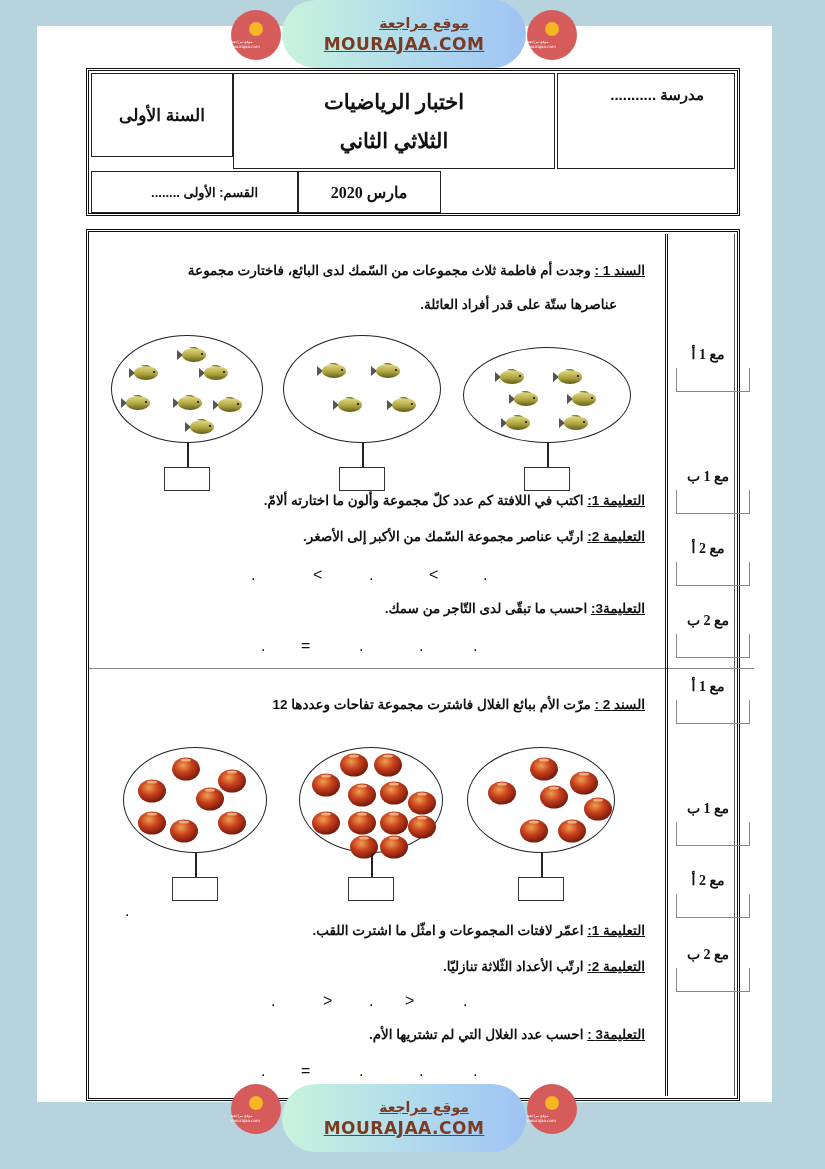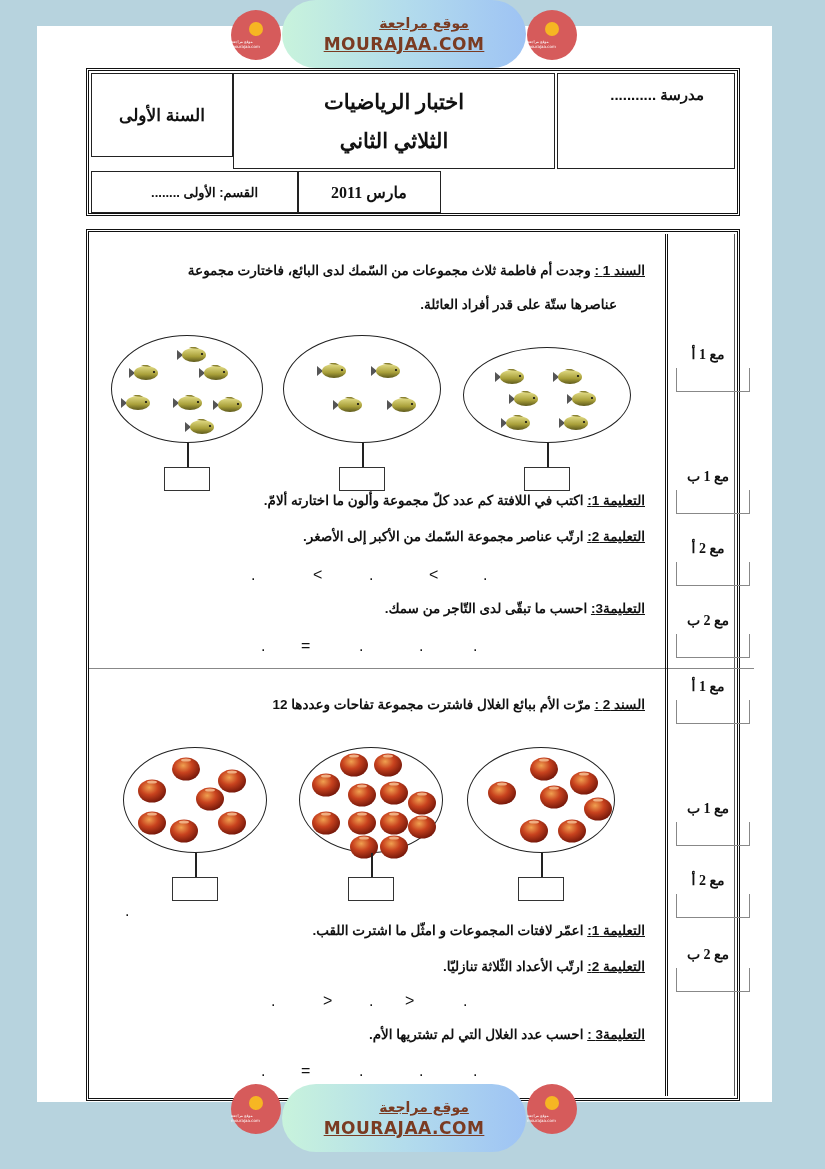--- a/index.html
+++ b/index.html
@@ -121,21 +121,21 @@
   </div>
 </div>
 
 <div class="hdr">
   <div class="cell c-school">مدرسة ...........</div>
   <div class="cell c-title">
     <div>اختبار الرياضيات</div>
     <div>الثلاثي الثاني</div>
   </div>
   <div class="cell c-year">السنة الأولى</div>
-  <div class="cell c-date">مارس 2011</div>
+  <div class="cell c-date">مارس 2020</div>
   <div class="cell c-class">القسم:  الأولى ........</div>
 </div>
 
 <div class="main">
 
   <div class="text" style="right:92px; top:30px;">
     <span class="ul">السند 1 :</span><span> وجدت أم فاطمة ثلاث مجموعات من السّمك لدى البائع، فاختارت مجموعة</span>
   </div>
   <div class="text" style="right:120px; top:64px;">عناصرها  ستّة على قدر أفراد العائلة.</div>
 

